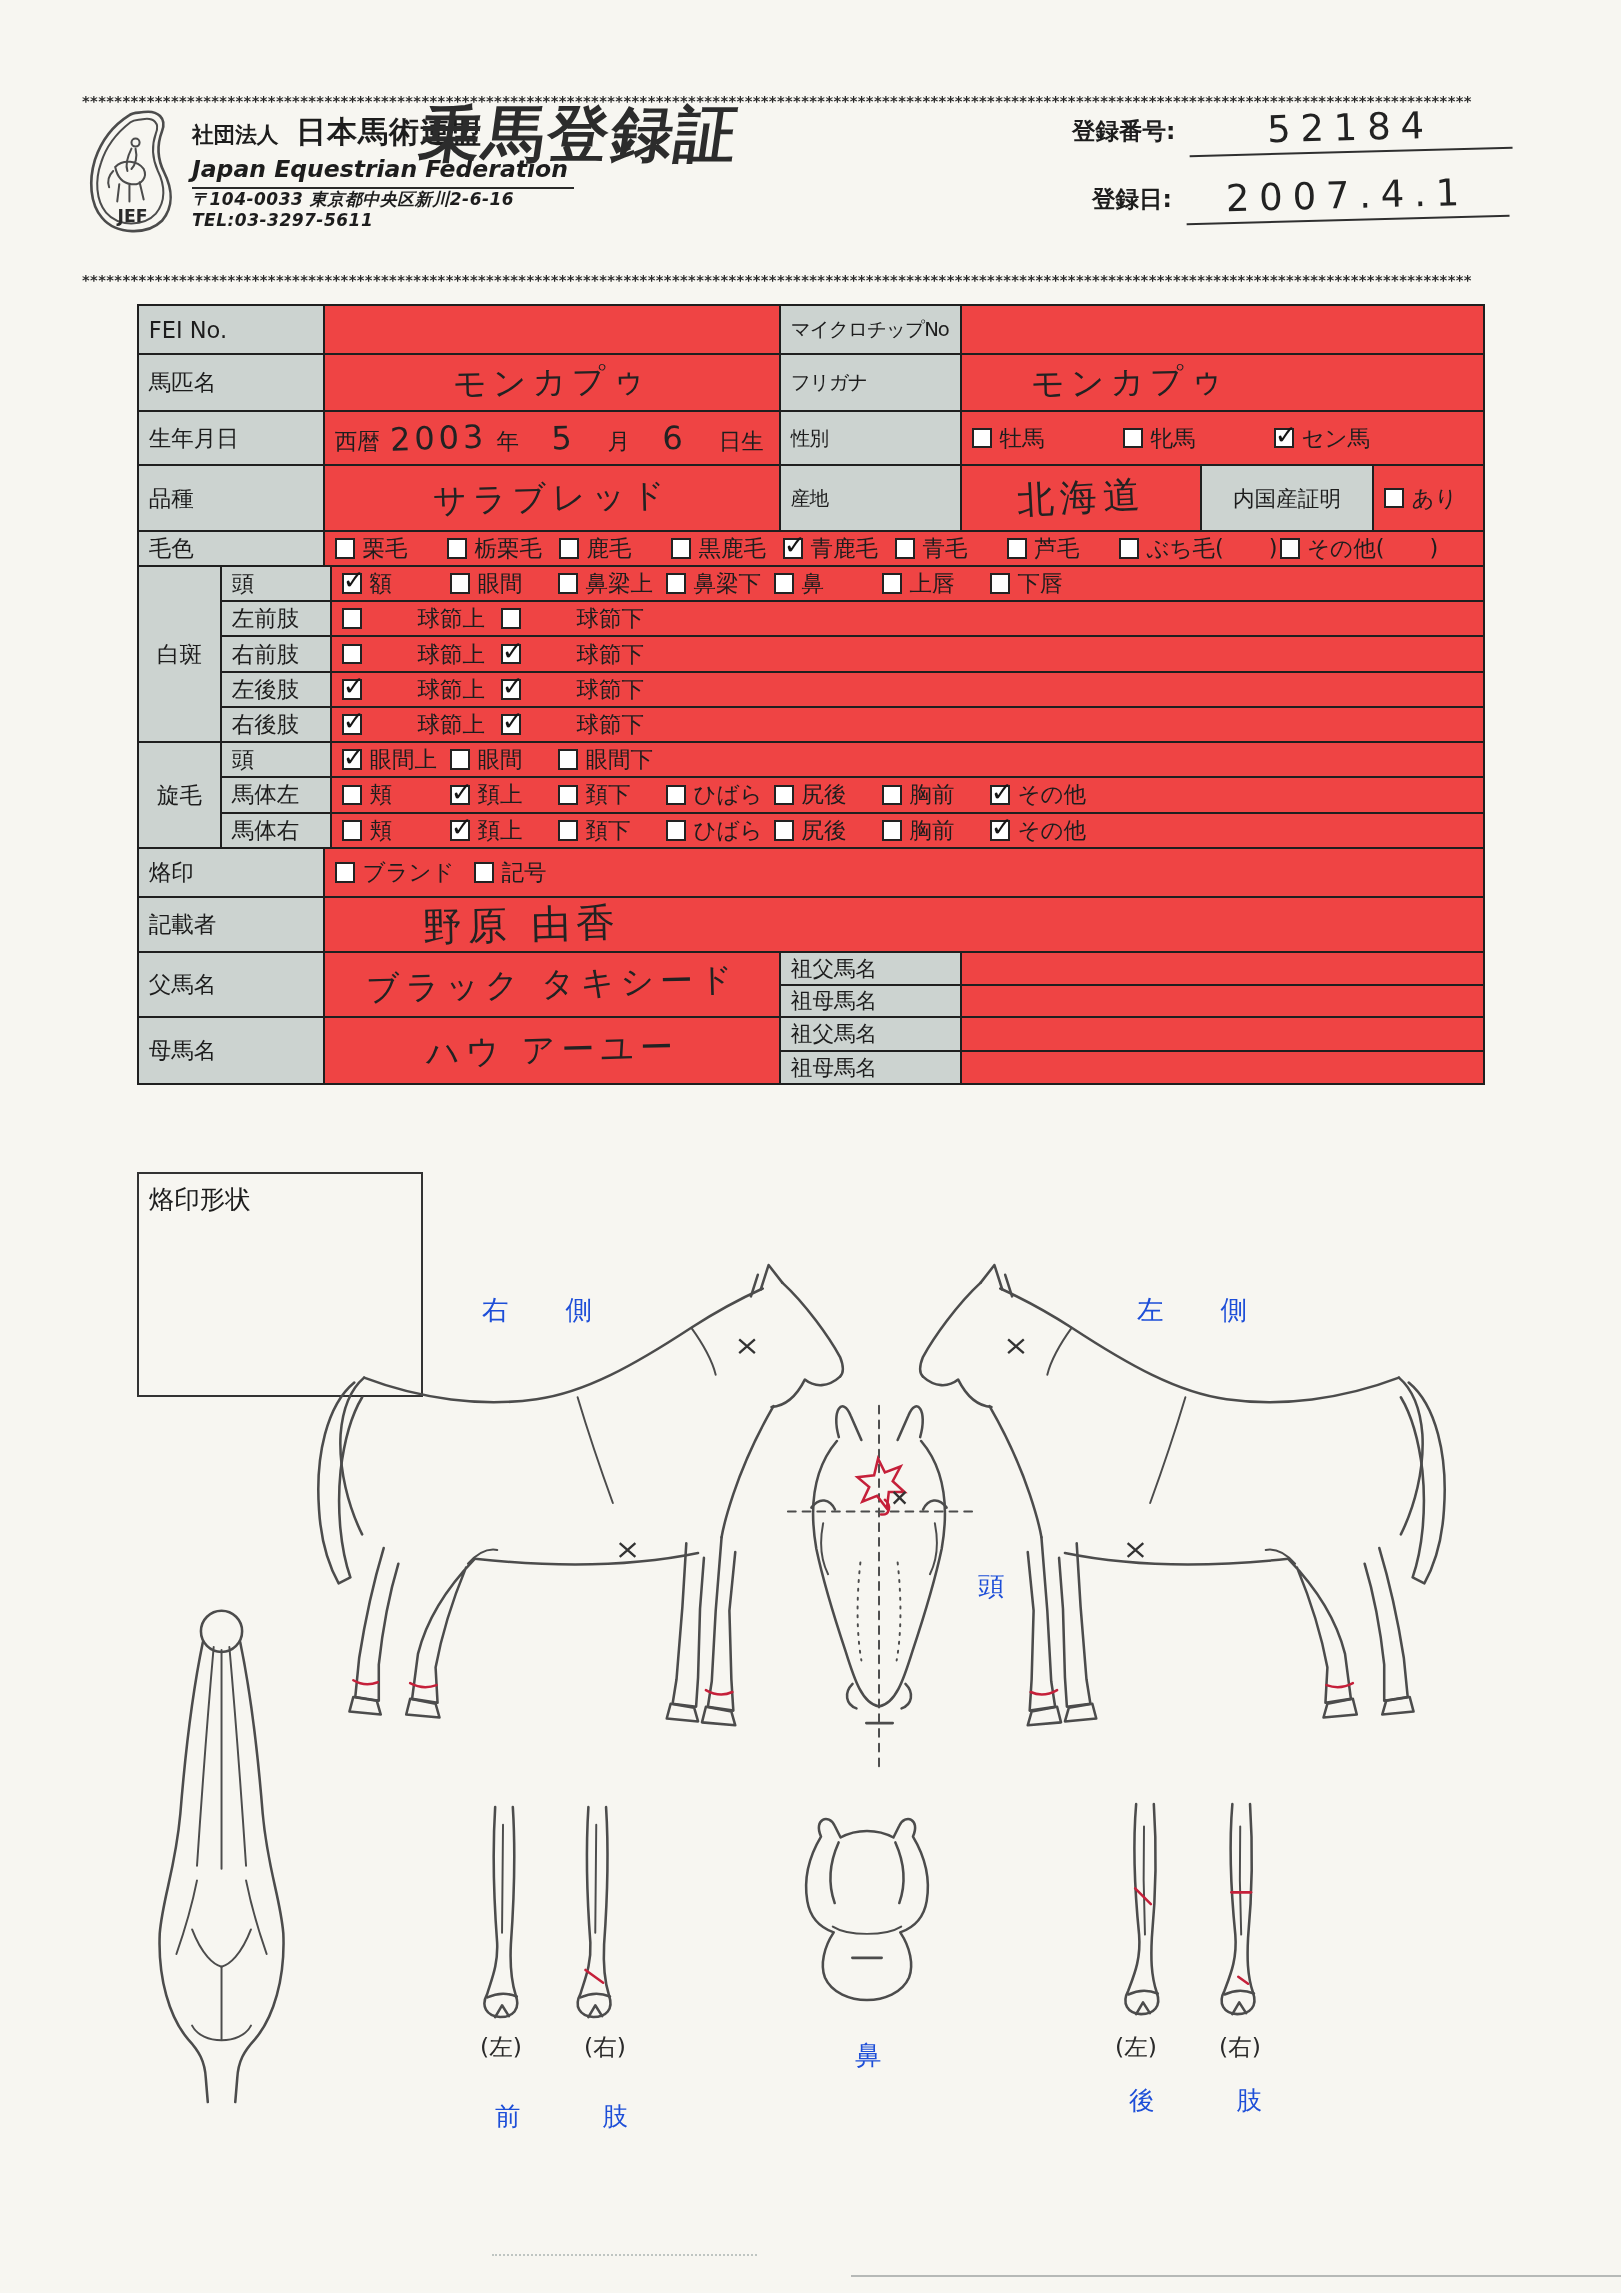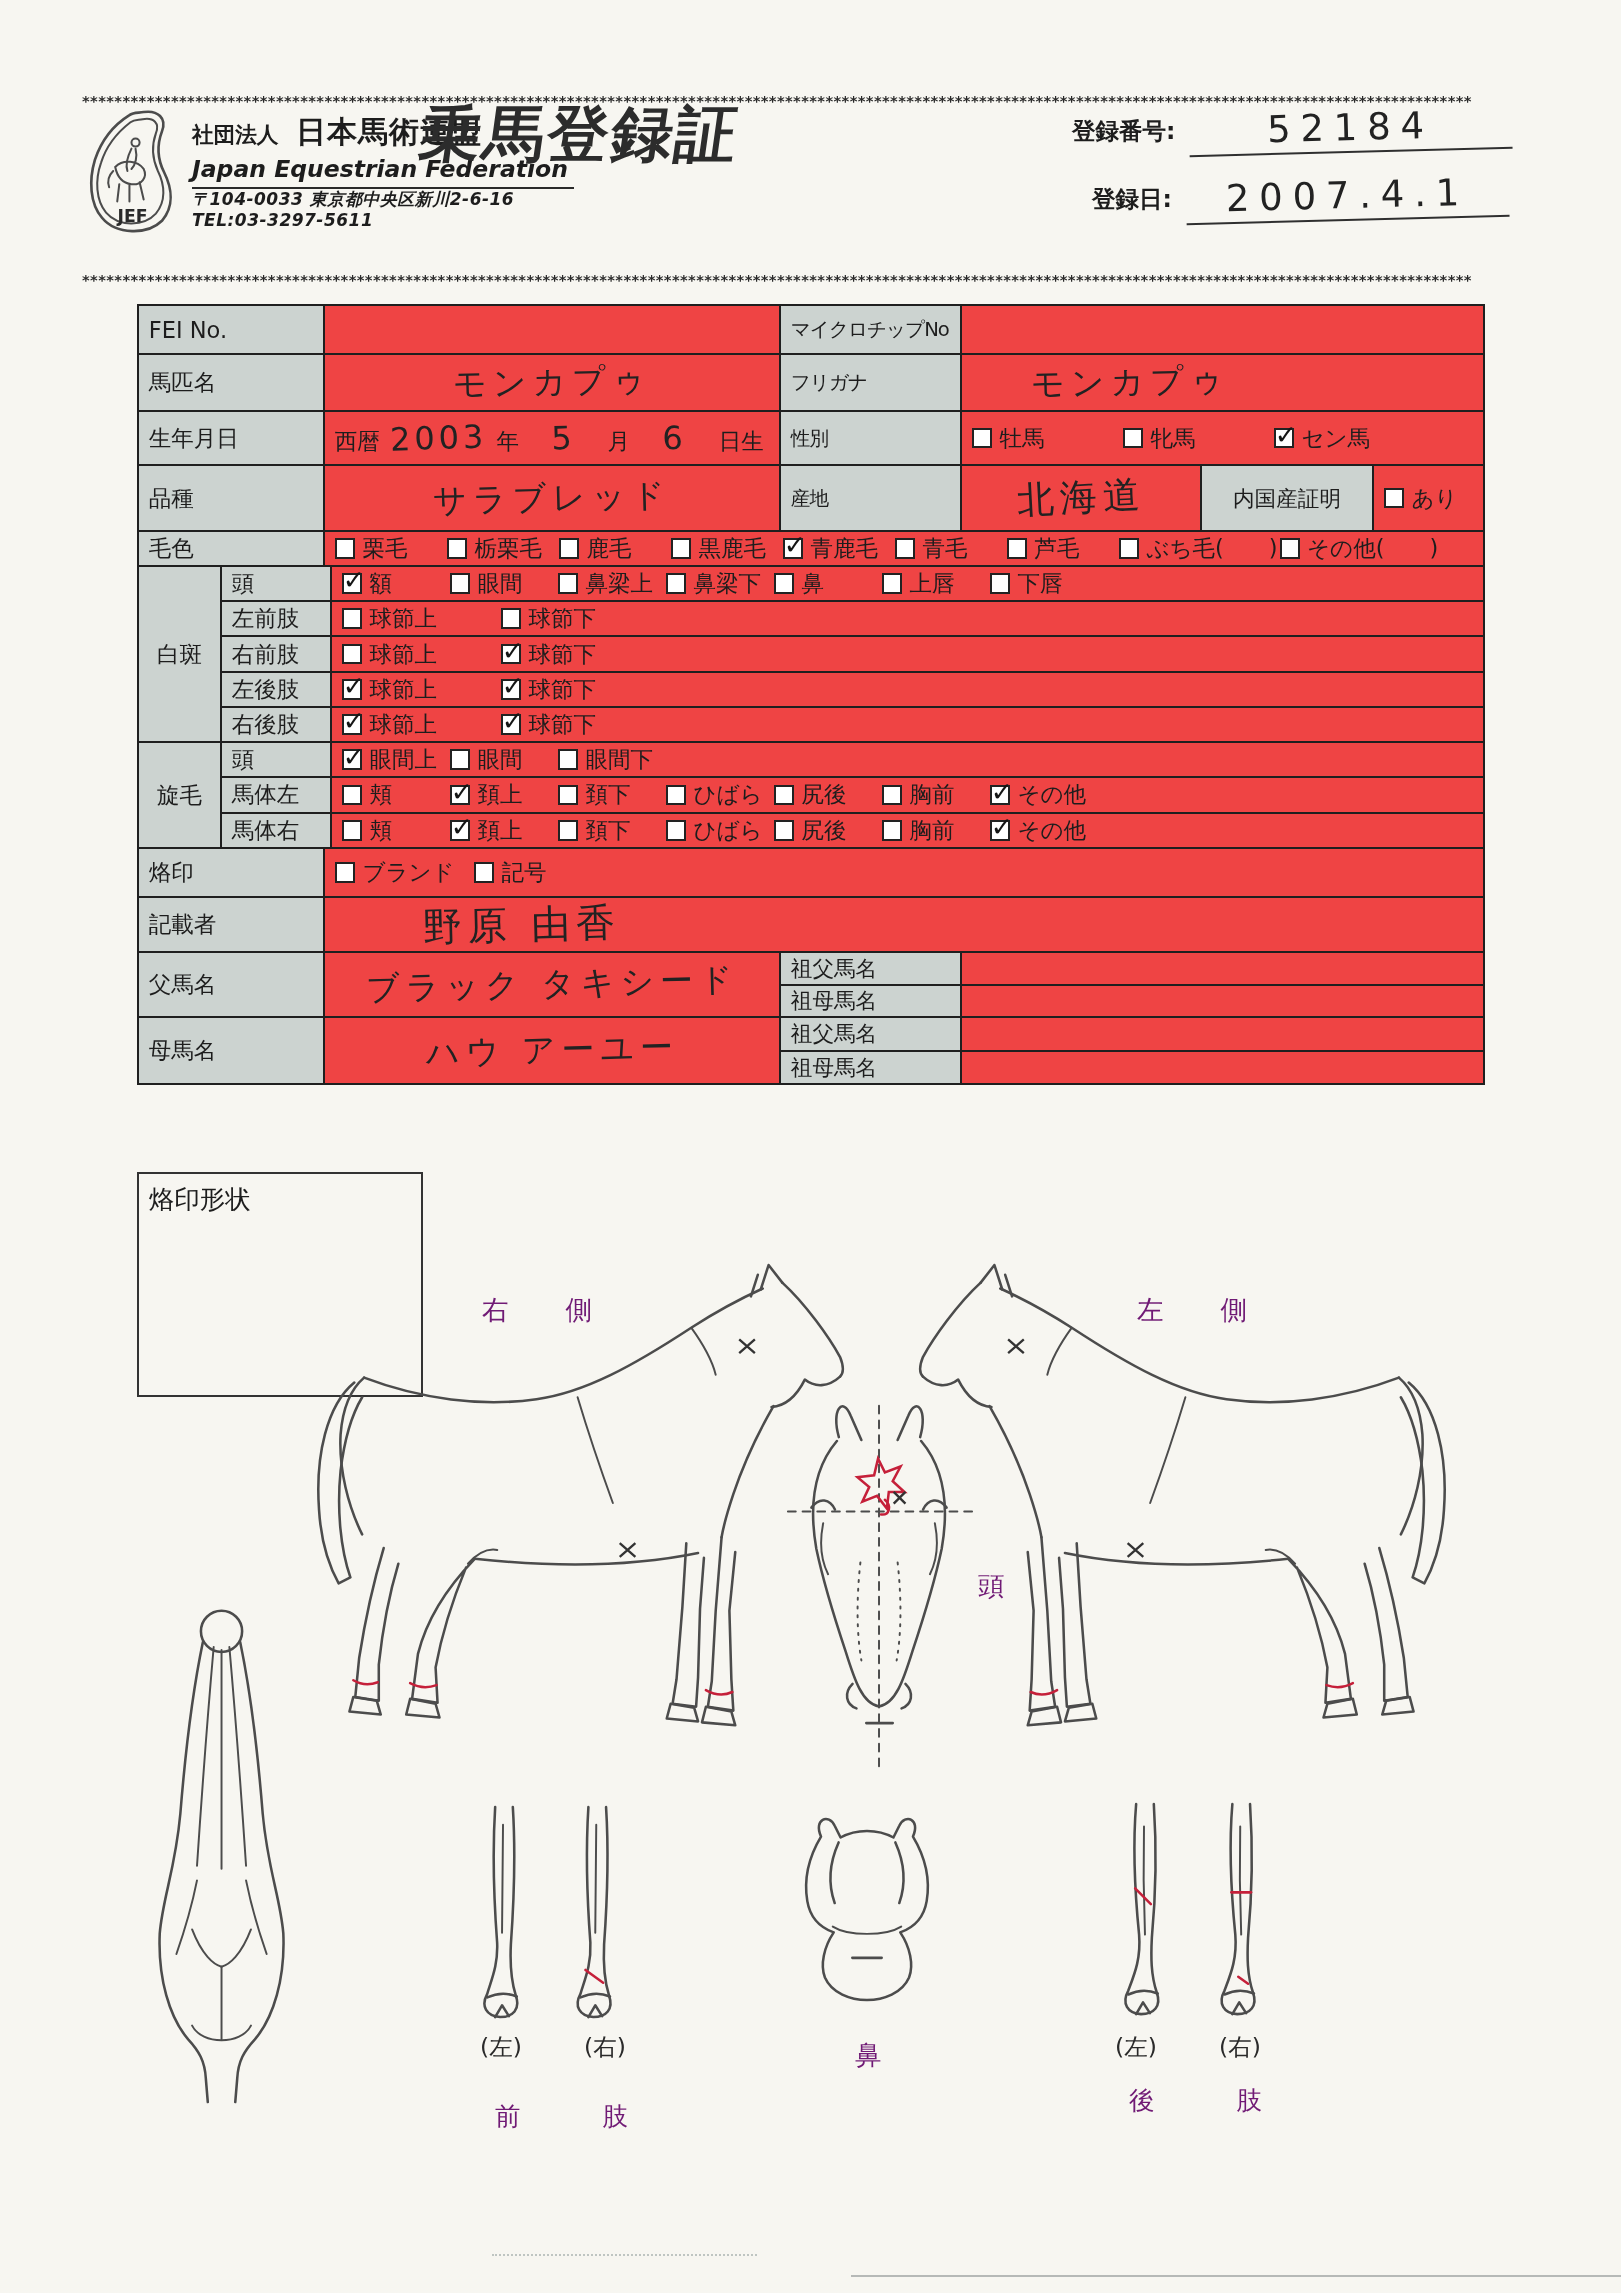--- a/index.html
+++ b/index.html
@@ -43,35 +43,35 @@
   .subrow{display:flex;border-bottom:2.5px solid #1f1f1f;box-sizing:border-box;flex:1;}
   .subrow:last-child{border-bottom:none;}
   .w-outer{width:83px;justify-content:center;}
   .w-inner{width:110px;}
   .val-hand{font-size:33px;letter-spacing:5.9px;}
   .center{justify-content:center;}
   
   .opts{font-size:22.5px;}
   .opt{display:inline-flex;align-items:center;min-width:106px;margin-right:2px;}
   .opts-sex .opt{min-width:149px;}
-  .opts-two .opt{min-width:157px;}
+  .opts-two .opt{min-width:157px;gap:48px;}
   .opts-brand .opt{min-width:137px;}
   .opts-coat .opt{min-width:110px;}
   .cb{width:16.7px;height:16.7px;border:2.5px solid #222;margin-right:6.9px;position:relative;
       flex:none;background:#fff;}
   .cb.checked::after{content:"\2713";position:absolute;left:-1px;top:-10.8px;font-size:26.5px;
       font-weight:bold;color:#151515;}
   .olbl{white-space:nowrap;}
   .birthline{display:flex;align-items:baseline;gap:9.8px;font-size:22.5px;width:100%;}
   .bnum{font-size:32px;letter-spacing:3.9px;color:#222;transform:rotate(-2deg);min-width:69px;text-align:center;}
   
   .brandbox{position:absolute;left:137px;top:1172px;width:286px;height:225px;
             border:2.5px solid #333;background:transparent;box-sizing:border-box;}
   .brandbox .blabel{font-size:25.5px;padding:7.8px 9.8px;}
-  .diaglabel{position:absolute;font-size:26.5px;color:#701a75;white-space:nowrap;}
+  .diaglabel{position:absolute;font-size:26.5px;color:#1d4ed8;white-space:nowrap;}
   .spread2{letter-spacing:57px;}
   .spread-limb{letter-spacing:82px;}
   .leglabel{position:absolute;font-size:23.5px;color:#2a2a2a;white-space:nowrap;}
   svg{position:absolute;overflow:visible;}
   .ln{fill:none;stroke:#4c4c4c;stroke-width:2.6;stroke-linecap:round;stroke-linejoin:round;}
   .lnthin{fill:none;stroke:#4c4c4c;stroke-width:2;stroke-linecap:round;}
   .red{fill:none;stroke:#c5203a;stroke-width:2.6;stroke-linecap:round;}
   .xmark{stroke:#333;stroke-width:2.4;}
   .dash{stroke-dasharray:8,7;}
   .dots{stroke-dasharray:2,7;stroke-width:2;}

